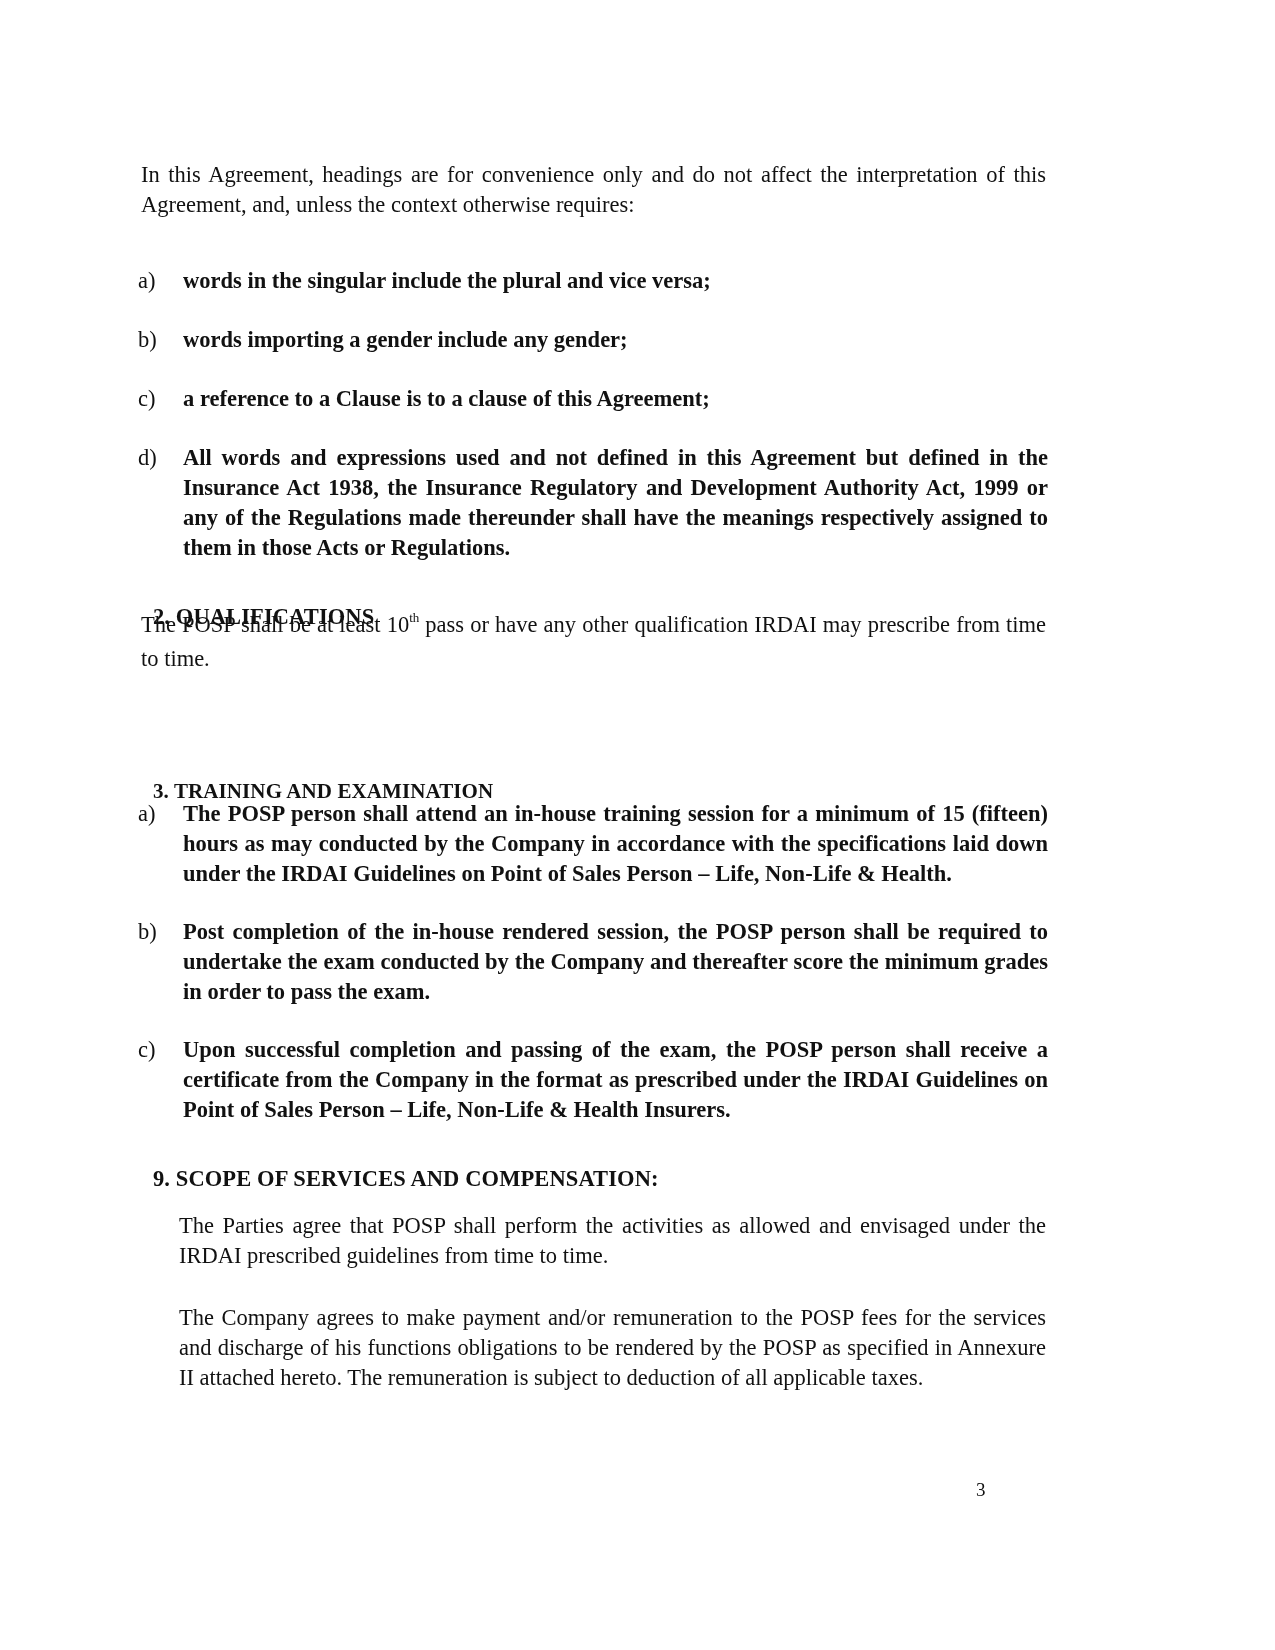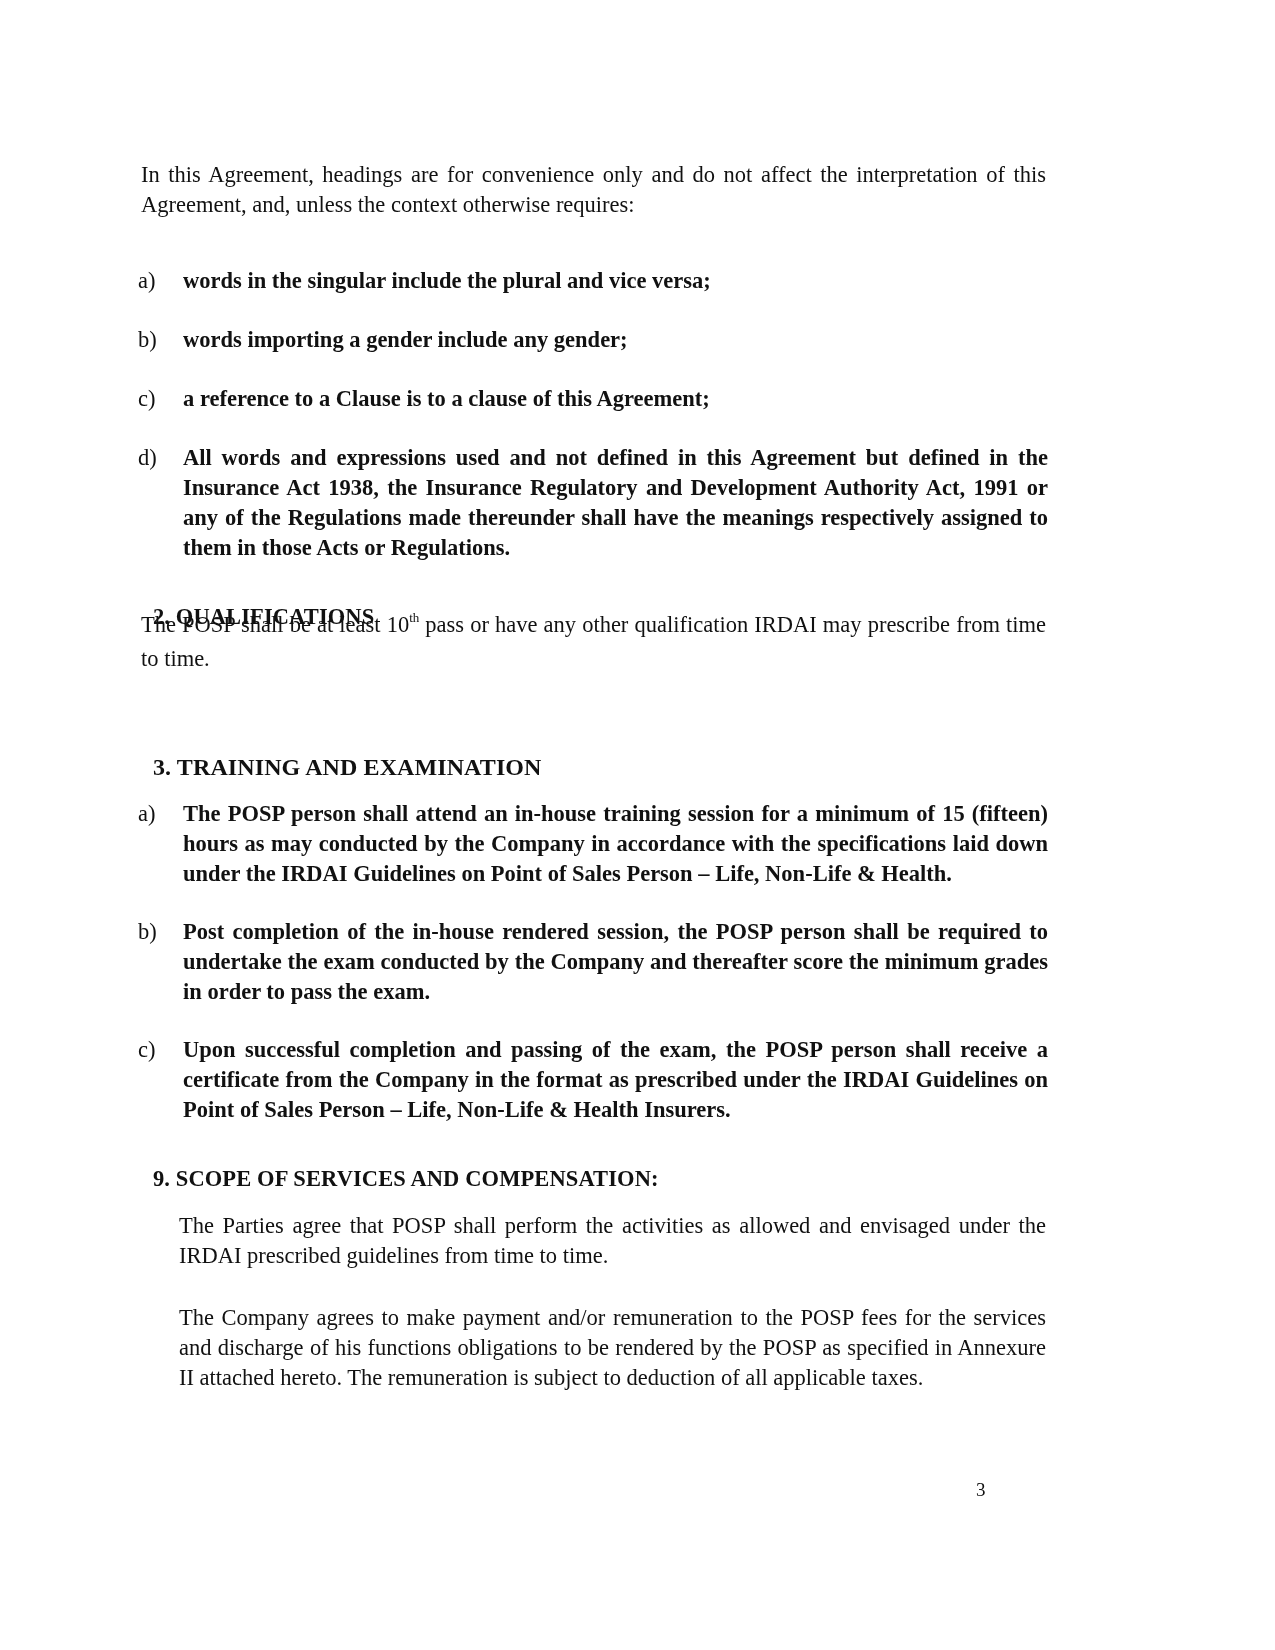--- a/index.html
+++ b/index.html
@@ -33,27 +33,27 @@
   <div class="item" style="top:325px;">
     <span class="label">b)</span>
     <div class="text">words importing a gender include any gender;</div>
   </div>
   <div class="item" style="top:384px;">
     <span class="label">c)</span>
     <div class="text">a reference to a Clause is to a clause of this Agreement;</div>
   </div>
   <div class="item" style="top:443px;">
     <span class="label">d)</span>
-    <div class="text">All words and expressions used and not defined in this Agreement but defined in the Insurance Act 1938, the Insurance Regulatory and Development Authority Act, 1991 or any of the Regulations made thereunder shall have the meanings respectively assigned to them in those Acts or Regulations.</div>
+    <div class="text">All words and expressions used and not defined in this Agreement but defined in the Insurance Act 1938, the Insurance Regulatory and Development Authority Act, 1999 or any of the Regulations made thereunder shall have the meanings respectively assigned to them in those Acts or Regulations.</div>
   </div>
 
   <h2 class="block heading" style="top:590px; font-size:22.5px;">2. QUALIFICATIONS</h2>
   <p class="block para" style="top:608px; line-height:34px;"><span>The POSP shall be at least 10</span><sup>th</sup><span> pass or have any other qualification IRDAI may prescribe from time to time.</span></p>
 
-  <h2 class="block heading" style="top:740px; font-size:24px;">3. TRAINING AND EXAMINATION</h2>
+  <h2 class="block heading" style="top:764px; font-size:21px;">3. TRAINING AND EXAMINATION</h2>
 
   <div class="item" style="top:799px;">
     <span class="label">a)</span>
     <div class="text">The POSP person shall attend an in-house training session for a minimum of 15 (fifteen) hours as may conducted by the Company in accordance with the specifications laid down under the IRDAI Guidelines on Point of Sales Person – Life, Non-Life &amp; Health.</div>
   </div>
   <div class="item" style="top:917px;">
     <span class="label">b)</span>
     <div class="text">Post completion of the in-house rendered session, the POSP person shall be required to undertake the exam conducted by the Company and thereafter score the minimum grades in order to pass the exam.</div>
   </div>
   <div class="item" style="top:1035px;">

